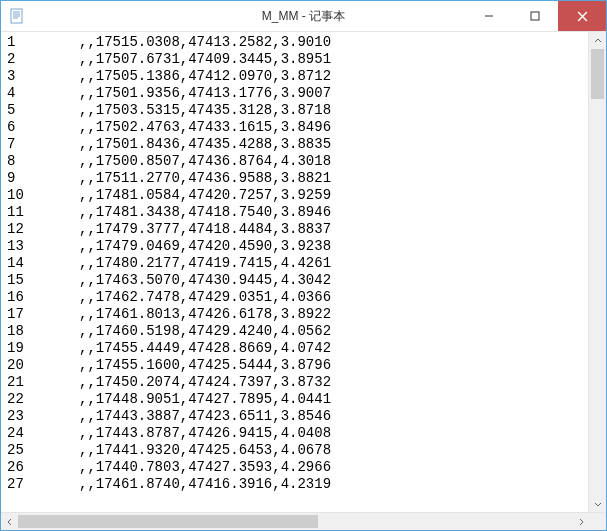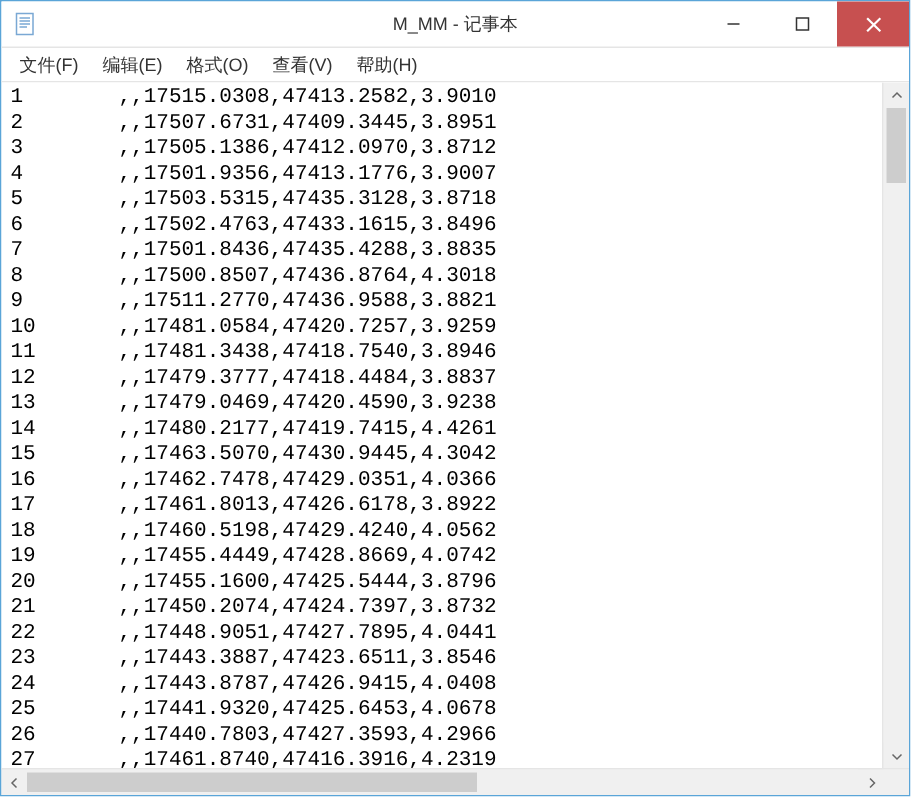--- a/index.html
+++ b/index.html
@@ -174,27 +174,20 @@
       </div>
       <div class="wc-btn close">
         <svg width="11" height="11" viewBox="0 0 10 10">
             <line x1="1" y1="1" x2="9" y2="9" stroke="#fff" stroke-width="1.3"></line>
             <line x1="9" y1="1" x2="1" y2="9" stroke="#fff" stroke-width="1.3"></line>
           </svg>
       </div>
     </div>
   </div>
 
-  <div class="menubar">
-    <span class="menu-item">文件(F)</span>
-    <span class="menu-item">编辑(E)</span>
-    <span class="menu-item">格式(O)</span>
-    <span class="menu-item">查看(V)</span>
-    <span class="menu-item">帮助(H)</span>
-  </div>
 
   <div class="content-area">
     <div class="text-content" id="text-content"><div class="text-row"><span class="ln">1</span><span>,,17515.0308,47413.2582,3.9010</span></div><div class="text-row"><span class="ln">2</span><span>,,17507.6731,47409.3445,3.8951</span></div><div class="text-row"><span class="ln">3</span><span>,,17505.1386,47412.0970,3.8712</span></div><div class="text-row"><span class="ln">4</span><span>,,17501.9356,47413.1776,3.9007</span></div><div class="text-row"><span class="ln">5</span><span>,,17503.5315,47435.3128,3.8718</span></div><div class="text-row"><span class="ln">6</span><span>,,17502.4763,47433.1615,3.8496</span></div><div class="text-row"><span class="ln">7</span><span>,,17501.8436,47435.4288,3.8835</span></div><div class="text-row"><span class="ln">8</span><span>,,17500.8507,47436.8764,4.3018</span></div><div class="text-row"><span class="ln">9</span><span>,,17511.2770,47436.9588,3.8821</span></div><div class="text-row"><span class="ln">10</span><span>,,17481.0584,47420.7257,3.9259</span></div><div class="text-row"><span class="ln">11</span><span>,,17481.3438,47418.7540,3.8946</span></div><div class="text-row"><span class="ln">12</span><span>,,17479.3777,47418.4484,3.8837</span></div><div class="text-row"><span class="ln">13</span><span>,,17479.0469,47420.4590,3.9238</span></div><div class="text-row"><span class="ln">14</span><span>,,17480.2177,47419.7415,4.4261</span></div><div class="text-row"><span class="ln">15</span><span>,,17463.5070,47430.9445,4.3042</span></div><div class="text-row"><span class="ln">16</span><span>,,17462.7478,47429.0351,4.0366</span></div><div class="text-row"><span class="ln">17</span><span>,,17461.8013,47426.6178,3.8922</span></div><div class="text-row"><span class="ln">18</span><span>,,17460.5198,47429.4240,4.0562</span></div><div class="text-row"><span class="ln">19</span><span>,,17455.4449,47428.8669,4.0742</span></div><div class="text-row"><span class="ln">20</span><span>,,17455.1600,47425.5444,3.8796</span></div><div class="text-row"><span class="ln">21</span><span>,,17450.2074,47424.7397,3.8732</span></div><div class="text-row"><span class="ln">22</span><span>,,17448.9051,47427.7895,4.0441</span></div><div class="text-row"><span class="ln">23</span><span>,,17443.3887,47423.6511,3.8546</span></div><div class="text-row"><span class="ln">24</span><span>,,17443.8787,47426.9415,4.0408</span></div><div class="text-row"><span class="ln">25</span><span>,,17441.9320,47425.6453,4.0678</span></div><div class="text-row"><span class="ln">26</span><span>,,17440.7803,47427.3593,4.2966</span></div><div class="text-row"><span class="ln">27</span><span>,,17461.8740,47416.3916,4.2319</span></div></div>
     <div class="vscroll">
       <div class="arrow">
         <svg width="8" height="8" viewBox="0 0 8 8">
             <polyline points="1,5 4,2 7,5" fill="none" stroke="#666" stroke-width="1"></polyline>
           </svg>
       </div>
       <div class="track">

